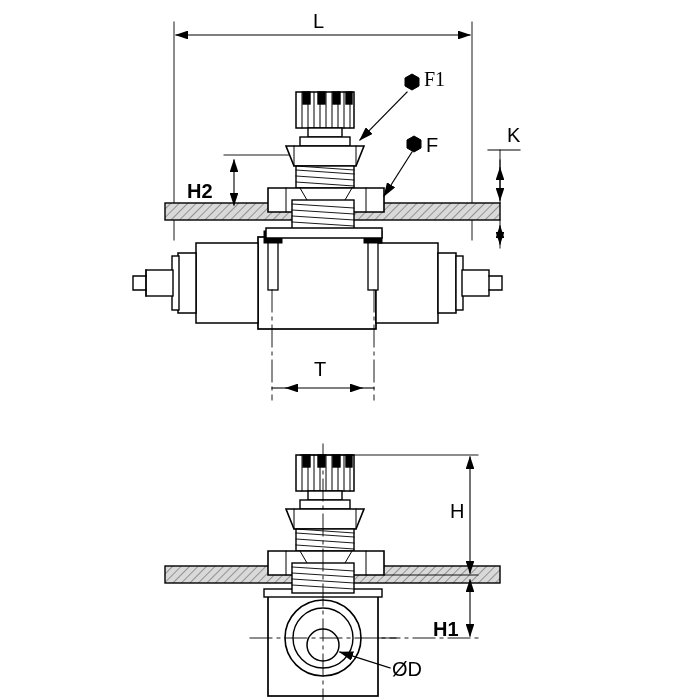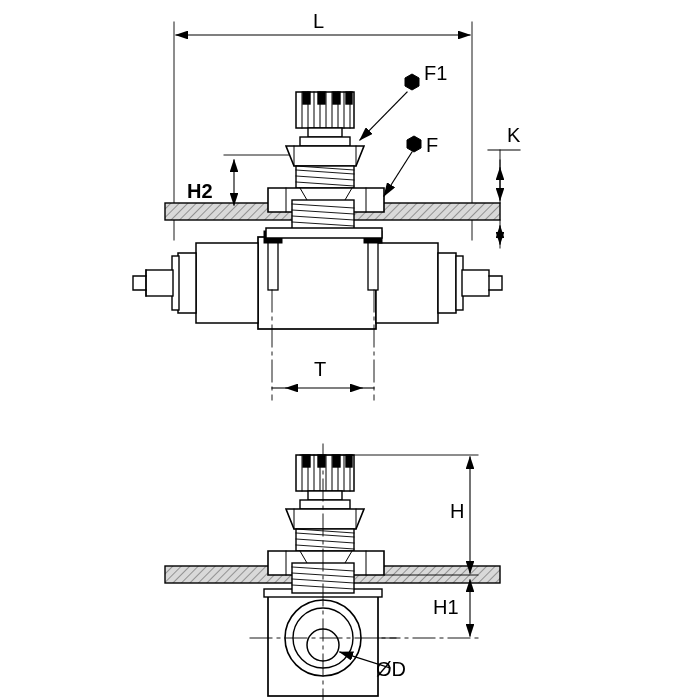--- a/index.html
+++ b/index.html
@@ -180,22 +180,22 @@
 
   <g>
     <path d="M412 74 L419 78 L419 86 L412 90 L405 86 L405 78 Z" fill="#000" stroke="#000" stroke-width="1"></path>
   </g>
   <g>
     <path d="M414 136 L421 140 L421 148 L414 152 L407 148 L407 140 Z" fill="#000" stroke="#000" stroke-width="1"></path>
   </g>
 </svg>
 
 <div class="lbl big" style="left:313px;top:10px;">L</div>
-<div class="lbl big" style="left:424px;top:62px;">F1</div>
+<div class="lbl big" style="left:424px;top:68px;font-family:Liberation Serif, serif;">F1</div>
 <div class="lbl big" style="left:426px;top:134px;">F</div>
 <div class="lbl big" style="left:507px;top:124px;">K</div>
 <div class="lbl big" style="left:187px;top:180px;font-weight:bold;">H2</div>
 <div class="lbl big" style="left:314px;top:358px;">T</div>
 <div class="lbl big" style="left:450px;top:500px;">H</div>
-<div class="lbl big" style="left:433px;top:596px;">H1</div>
-<div class="lbl big" style="left:376px;top:658px;text-align:center;">ØD</div>
+<div class="lbl big" style="left:433px;top:618px;font-weight:bold;">H1</div>
+<div class="lbl big" style="left:392px;top:658px;text-align:center;">ØD</div>
 
 </div>
 
 </body></html>

